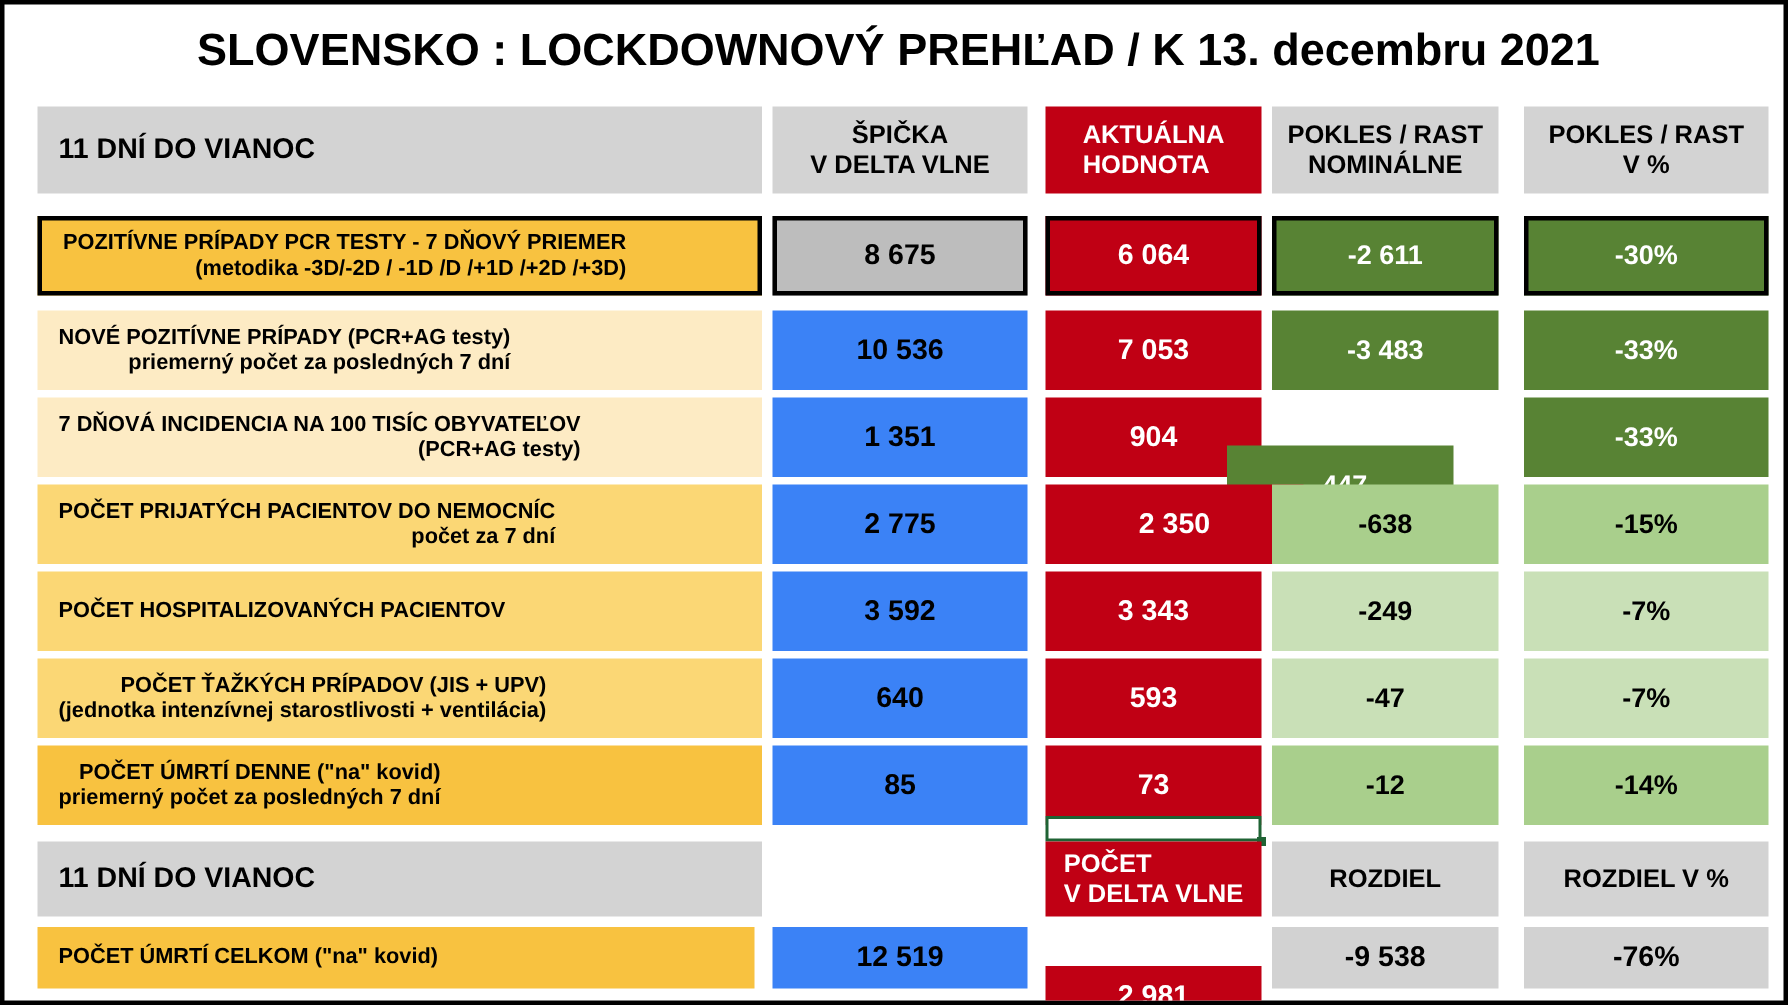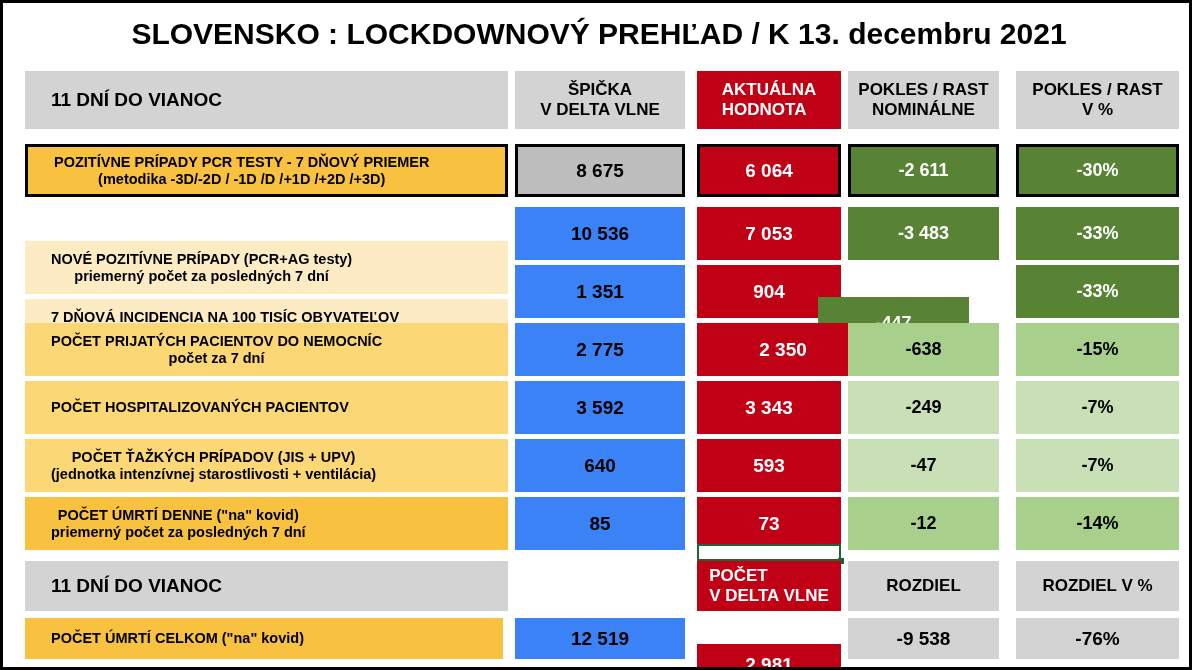--- a/index.html
+++ b/index.html
@@ -38,22 +38,22 @@
     box-sizing: border-box;
     display: flex;
     align-items: center;
     justify-content: center;
     font-weight: bold;
     color: #000000;
     line-height: 1.15;
   }
   .cell.left {
     justify-content: flex-start;
-    padding-left: 26px;
-    text-align: center;
+    padding-left: 14px;
+    text-align: right;
   }
   .cell .lines {
     display: block;
   }
   .cell .l1 { display: block; }
   .cell .l2 { display: block; }
 
   
   .hdr {
     background: #d3d3d3;
@@ -74,21 +74,20 @@
     background: #f8c240;
     font-size: 14.5px;
   }
   .lbl-mid {
     background: #fbd775;
     font-size: 14.5px;
   }
   .lbl-light {
     background: #fdebc4;
     font-size: 14.5px;
-    margin-top: 34px;
   }
   .lbl-boxed {
     border: 3px solid #000000;
   }
   
   .v-gray-dark {
     background: #bdbdbd;
     font-size: 19px;
   }
   .v-gray {

